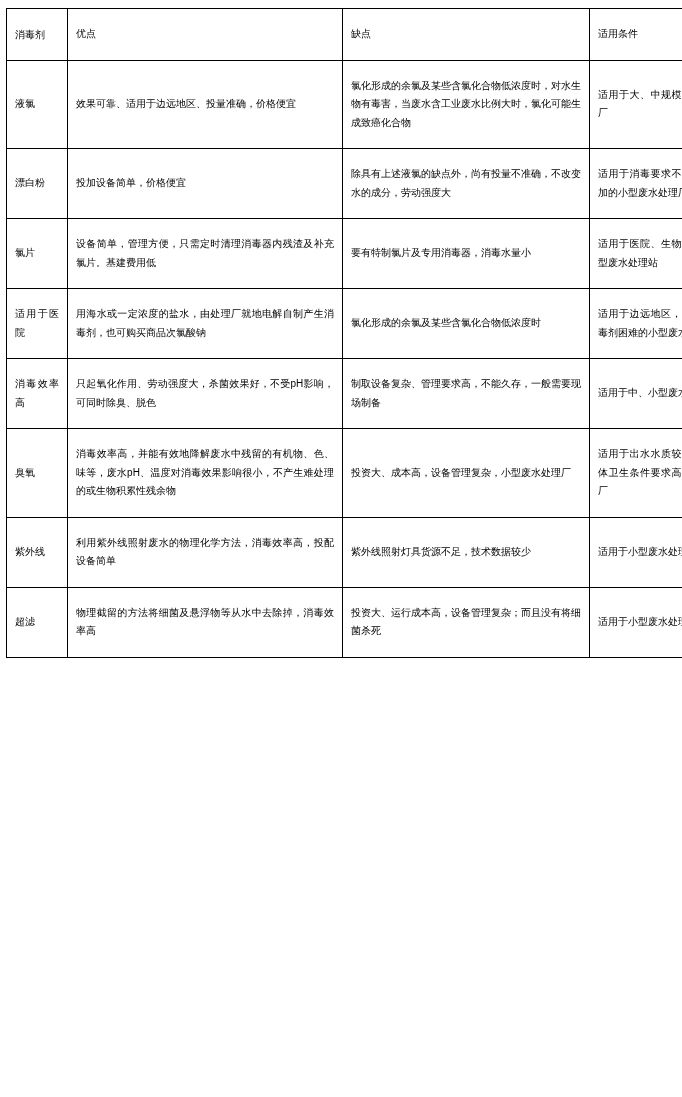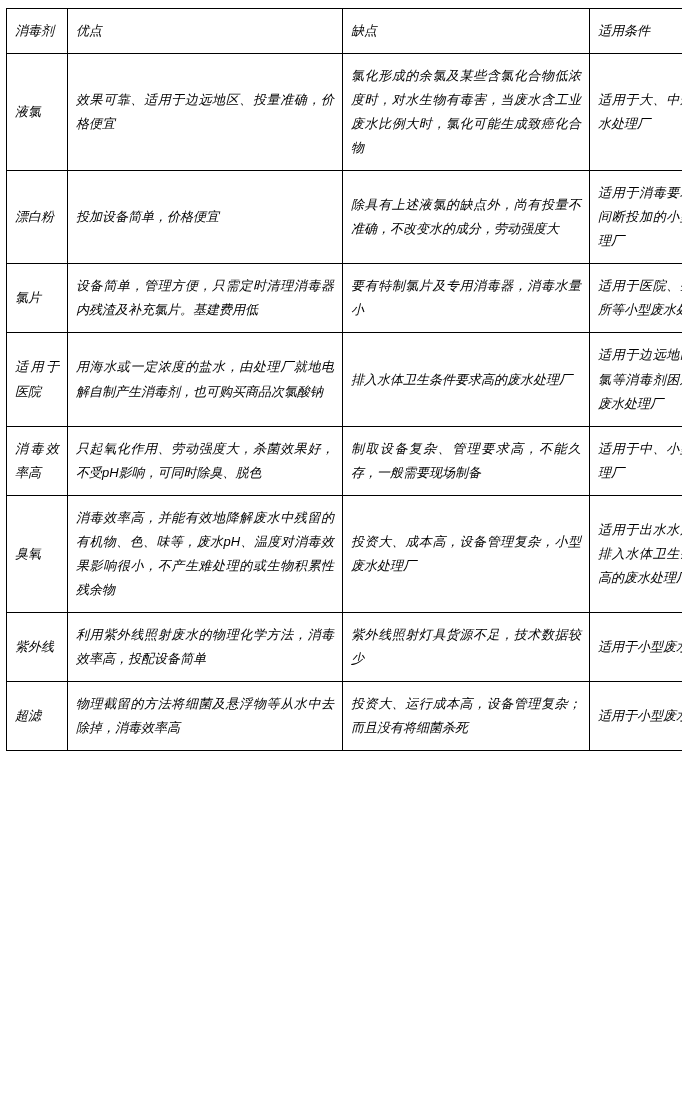--- a/index.html
+++ b/index.html
@@ -22,27 +22,26 @@
   }
   table.cmp-table {
     border-collapse: collapse;
     width: 668px;
     margin: 8px 0 0 6px;
     table-layout: fixed;
   }
   table.cmp-table td {
     border: 1px solid #000000;
     vertical-align: middle;
-    padding: 10px 8px;
-    font-size: 13px;
+    padding: 16px 8px;
+    font-size: 10px;
     line-height: 1.85;
     text-align: justify;
     text-justify: inter-ideograph;
     word-break: break-all;
-    font-style: italic;
   }
   td.col-agent {
     width: 44px;
     padding: 6px 6px;
     text-align: left;
     vertical-align: middle;
     line-height: 1.75;
   }
   td.col-pros {
     width: 258px;
@@ -86,21 +85,21 @@
       </tr>
       <tr>
         <td class="col-agent">氯片</td>
         <td class="col-pros">设备简单，管理方便，只需定时清理消毒器内残渣及补充氯片。基建费用低</td>
         <td class="col-cons">要有特制氯片及专用消毒器，消毒水量小</td>
         <td class="col-cond">适用于医院、生物制品所等小型废水处理站</td>
       </tr>
       <tr>
         <td class="col-agent">适用于医院</td>
         <td class="col-pros">用海水或一定浓度的盐水，由处理厂就地电解自制产生消毒剂，也可购买商品次氯酸钠</td>
-        <td class="col-cons">排入水体卫生条件要求高的废水处理厂</td>
+        <td class="col-cons">氯化形成的余氯及某些含氯化合物低浓度时</td>
         <td class="col-cond">适用于边远地区，购液氯等消毒剂困难的小型废水处理厂</td>
       </tr>
       <tr>
         <td class="col-agent">消毒效率高</td>
         <td class="col-pros">只起氧化作用、劳动强度大，杀菌效果好，不受pH影响，可同时除臭、脱色</td>
         <td class="col-cons">制取设备复杂、管理要求高，不能久存，一般需要现场制备</td>
         <td class="col-cond">适用于中、小型废水处理厂</td>
       </tr>
       <tr>
         <td class="col-agent">臭氧</td>

